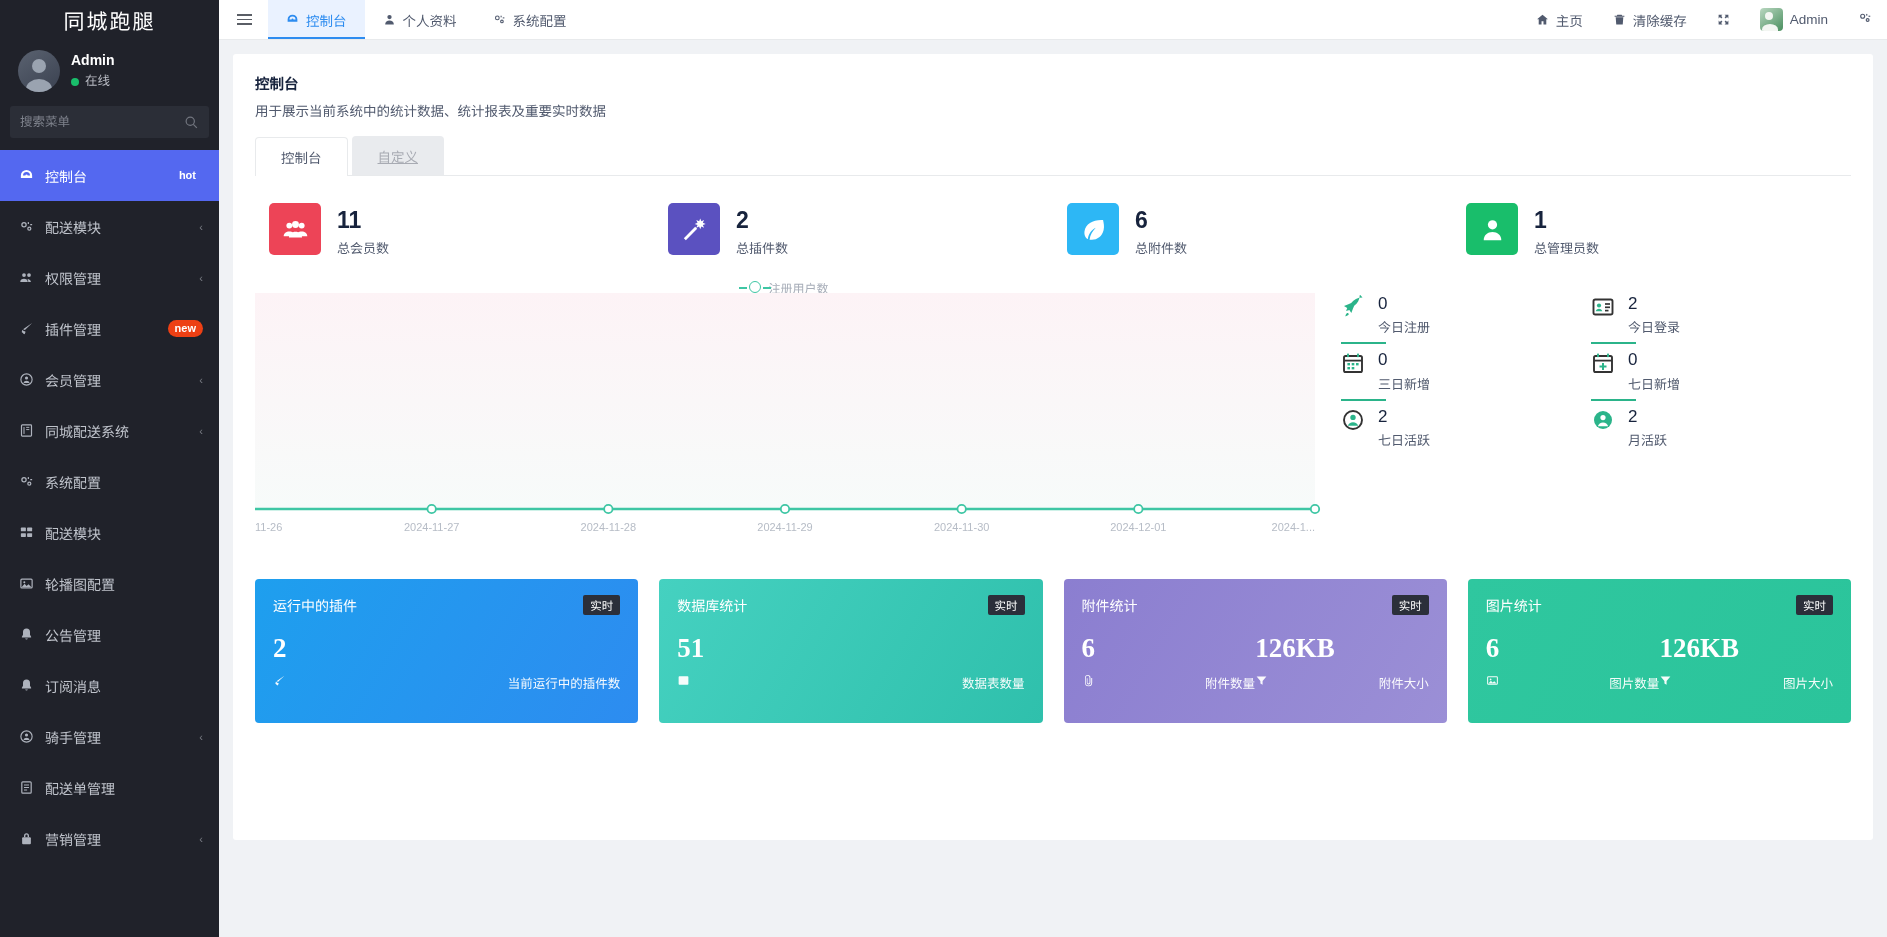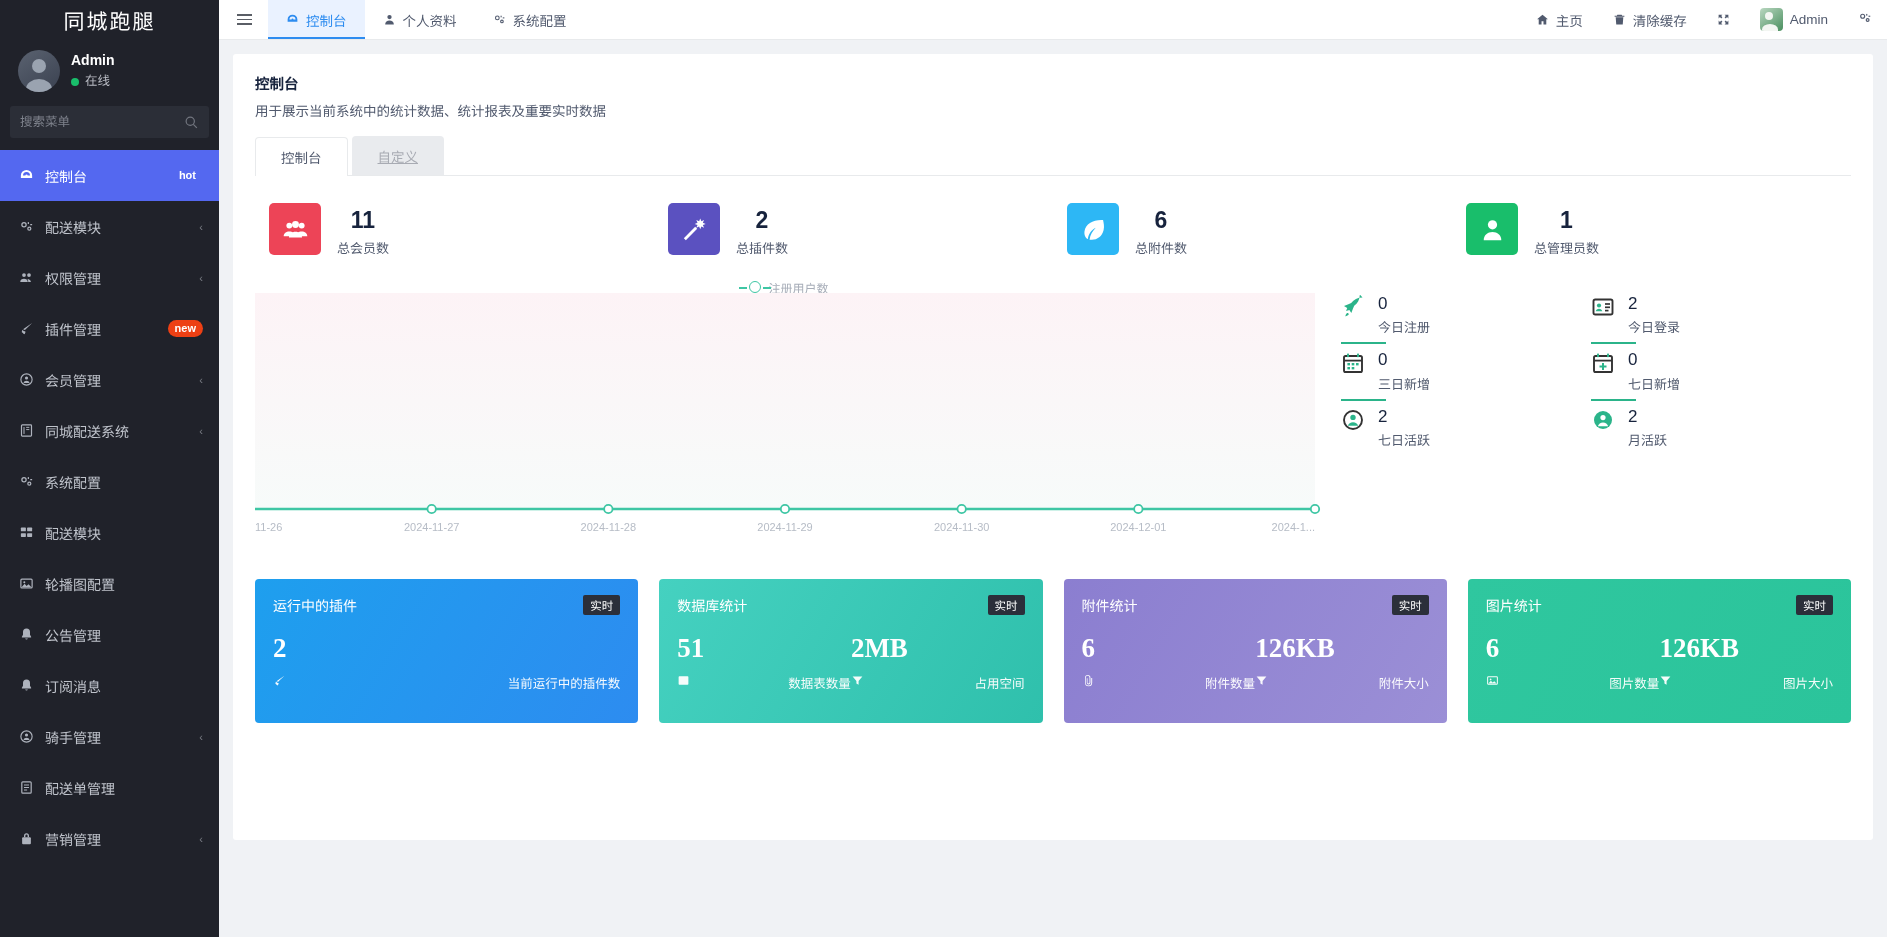--- a/index.html
+++ b/index.html
@@ -123,21 +123,21 @@
   
   .stat-row { display:flex; padding:26px 0 10px 0; }
   .stat-col { flex:1; display:flex; align-items:center; gap:16px; padding-left:14px; }
   .stat-ico {
     width:52px; height:52px; border-radius:5px; flex:0 0 52px;
     display:flex; align-items:center; justify-content:center; color:#fff;
   }
   .stat-ico svg { width:27px; height:27px; fill:#fff; }
   .stat-val { font-size:23px; font-weight:bold; color:#17233d; line-height:1.25; }
   .stat-lbl { font-size:13px; color:#515a6e; margin-top:3px; }
-  .stat-text { padding-top:4px;text-align:center; }
+  .stat-text { padding-top:4px; }
 
   
   .mid-row { display:flex; height:300px; margin-top:4px; }
   .chart-wrap { flex:0 0 1068px; position:relative; }
   .chart-legend {
     position:absolute; top:8px; left:0; right:0; display:flex;
     align-items:center; justify-content:center; gap:7px;
     font-size:12px; color:#a7adb8;
   }
   .legend-marker {
@@ -637,29 +637,20 @@
        <div class="bsub">
          <span><svg viewBox="0 0 24 24">
                         <rect x="3" y="4" width="18" height="16" rx="1.4"></rect>
                         <rect x="5" y="7" width="14" height="1.8" fill="#fff" opacity=".55"></rect>
                         <rect x="5" y="11" width="14" height="1.8" fill="#fff" opacity=".55"></rect>
                         <rect x="5" y="15" width="14" height="1.8" fill="#fff" opacity=".55"></rect>
                       </svg></span>
                     <span>数据表数量</span>
        </div>
      </div>
-                <div class="bnum-col">
-       <div class="bnum">2MB</div>
-       <div class="bsub">
-         <span><svg viewBox="0 0 24 24">
-                        <path d="M3 4.5h18l-7 8.3V20l-4-2.3v-4.9z"></path>
-                      </svg></span>
-                    <span>占用空间</span>
-       </div>
-     </div>
               </div>
             </div>
             <div class="bcard" style="background: linear-gradient(120deg, rgb(139, 126, 208), rgb(155, 143, 214));">
               <div class="bcard-head">
       <span class="bcard-title">附件统计</span>
       <span class="bcard-tag">实时</span>
     </div>
               <div class="bcard-nums">
                 <div class="bnum-col">
        <div class="bnum">6</div>

